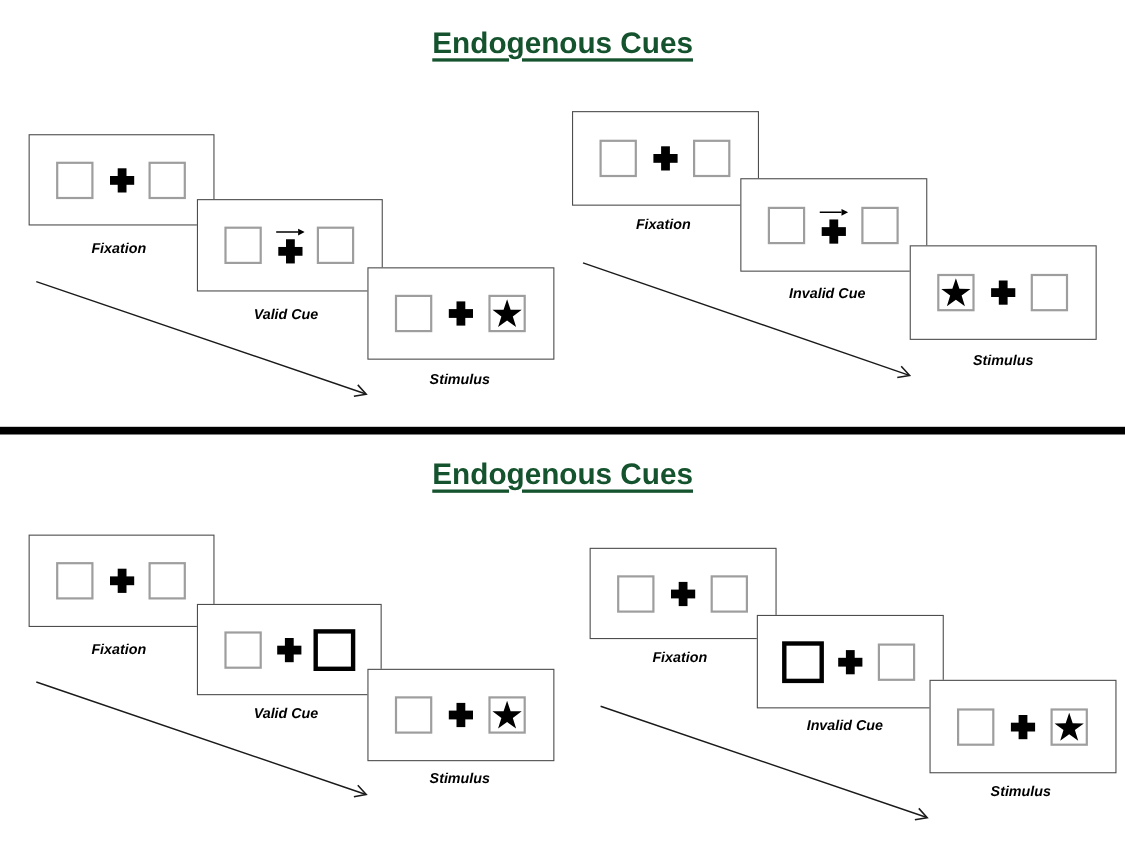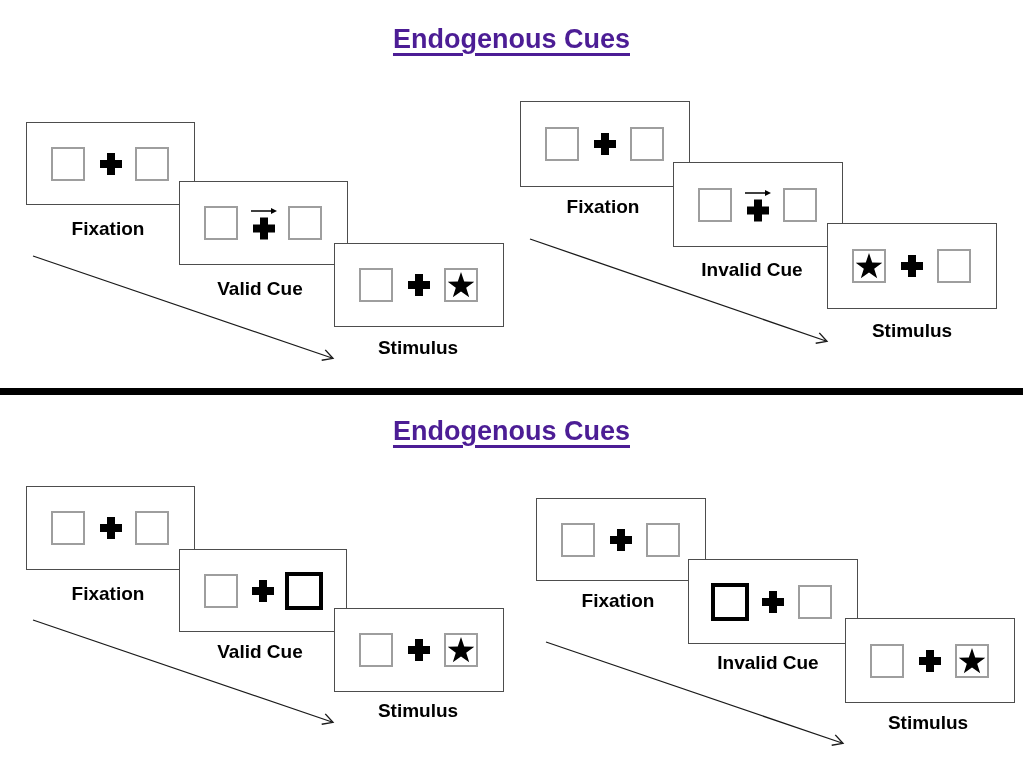--- a/index.html
+++ b/index.html
@@ -3,21 +3,21 @@
 <meta charset="utf-8">
 <style>
   html,body{margin:0;padding:0;}
   body{
     width:1023px;height:767px;position:relative;overflow:hidden;
     background:#ffffff;
     font-family:"Liberation Sans", sans-serif;
   }
   .title{
     position:absolute;left:0;width:100%;text-align:center;
-    font-size:27px;font-weight:bold;color:#4c1d95;
+    font-size:27px;font-weight:bold;color:#14532d;
     text-decoration:underline;text-decoration-thickness:3px;text-underline-offset:5px;
   }
   .divider{position:absolute;left:0;top:388px;width:1023px;height:7px;background:#000;}
   .card{
     position:absolute;background:#fff;border:1.5px solid #4d4d4d;box-sizing:border-box;
   }
   .sq{
     position:absolute;top:50%;transform:translateY(-50%);
     width:34px;height:34px;background:#fff;border:2px solid #9e9e9e;box-sizing:border-box;
   }
@@ -30,21 +30,21 @@
   .cross::before{content:"";position:absolute;left:7px;top:0;width:8px;height:22px;background:#000;}
   .cross::after{content:"";position:absolute;top:7px;left:0;width:22px;height:8px;background:#000;}
   .center-abs{position:absolute;left:50%;top:50%;transform:translate(-50%,-50%);}
   .cuecol{
     position:absolute;left:50%;top:50%;transform:translate(-50%,-50%);
     display:flex;flex-direction:column;align-items:center;gap:2px;
   }
   .starsvg{position:absolute;left:50%;top:50%;transform:translate(-50%,-50%);display:block;}
   .lbl{
     position:absolute;transform:translateX(-50%);
-    font-size:19px;font-weight:bold;color:#000;white-space:nowrap;
+    font-size:13px;font-weight:bold;color:#000;white-space:nowrap;font-style:italic;
   }
   .overlay{position:absolute;left:0;top:0;pointer-events:none;}
 </style>
 </head>
 <body>
 
 <svg class="overlay" width="1023" height="767" viewBox="0 0 1023 767">
   <defs>
     <marker id="ah" markerUnits="userSpaceOnUse" markerWidth="16" markerHeight="16" viewBox="0 0 16 16" refX="12" refY="8" orient="auto">
       <path d="M3,2.5 L13,8 L3,13.5" fill="none" stroke="#1a1a1a" stroke-width="1.4"></path>

